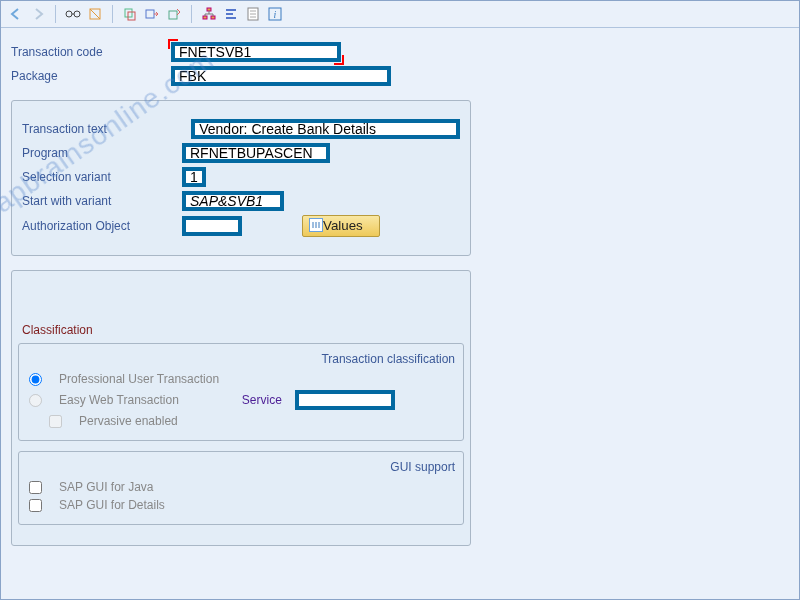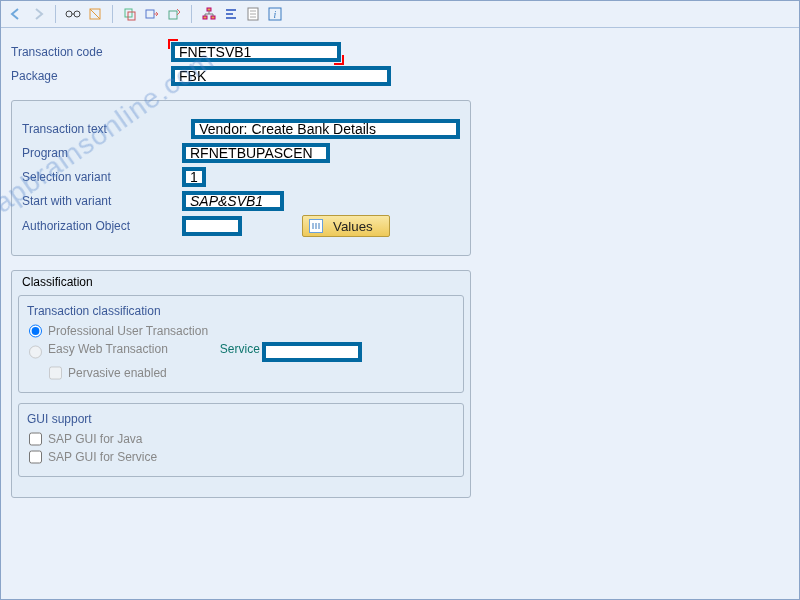--- a/index.html
+++ b/index.html
@@ -75,22 +75,21 @@
     border: 1px solid #a9b7c6;
     background: #e3edf7;
     padding: 14px 10px 14px 10px;
     margin-top: 14px;
     border-radius: 3px;
     width: 460px;
   }
   .form-row .sm { color:#3b5998; }
   .values-btn {
     display: inline-flex;
-    align-items: center;
-    gap: 10px;
+    align-items: flex-start;
     background: linear-gradient(#f9e7a3, #eec95a);
     border: 1px solid #b89b3d;
     padding: 2px 16px 2px 6px;
     height: 22px;
     cursor: pointer;
     color: #222;
     border-radius: 2px;
   }
   .values-btn .vicon {
     width: 14px; height: 14px;
@@ -100,42 +99,45 @@
   }
   .classif-outer {
     border: 1px solid #a9b7c6;
     background: #e3edf7;
     margin-top: 14px;
     border-radius: 3px;
     width: 460px;
     padding: 0 6px 10px 6px;
   }
   .classif-title {
-    color: #000000;
+    color: #7f1d1d;
     padding: 4px 4px 6px 4px;
+    margin-top: 48px;
   }
   .subgroup {
     border: 1px solid #a9b7c6;
     border-radius: 3px;
     padding: 8px 8px 8px 8px;
     margin-bottom: 10px;
     background: #e3edf7;
   }
   .subgroup-title {
     color: #3b5998;
     margin-bottom: 6px;
+    text-align: right;
   }
   .opt-row {
     display:flex;
-    gap: 2px;
+    align-items:center;
+    gap: 13px;
     margin: 4px 0;
     color: #888;
   }
   .opt-row input[type=radio], .opt-row input[type=checkbox] { margin:0 4px 0 2px; }
-  .srv-label { color:#0f766e; margin-left:50px; }
+  .srv-label { color:#4c1d95; margin-left:50px; }
   .srv-input { width: 100px; }
   .watermark {
     position: fixed;
     top: 120px;
     left: -40px;
     transform: rotate(-35deg);
     font-size: 28px;
     color: rgba(80,130,200,0.35);
     pointer-events: none;
     font-family: Arial, sans-serif;
@@ -293,20 +295,20 @@
       </div>
 
       <div class="subgroup">
         <div class="subgroup-title">GUI support</div>
         <div class="opt-row">
           <input type="checkbox" style="">
           <span>SAP GUI for Java</span>
         </div>
         <div class="opt-row">
           <input type="checkbox" style="">
-          <span>SAP GUI for Service</span>
+          <span>SAP GUI for Details</span>
         </div>
       </div>
     </div>
   </div>
 </div>
 
 <div class="watermark">sapbrainsonline.com</div>
 
 </body></html>

